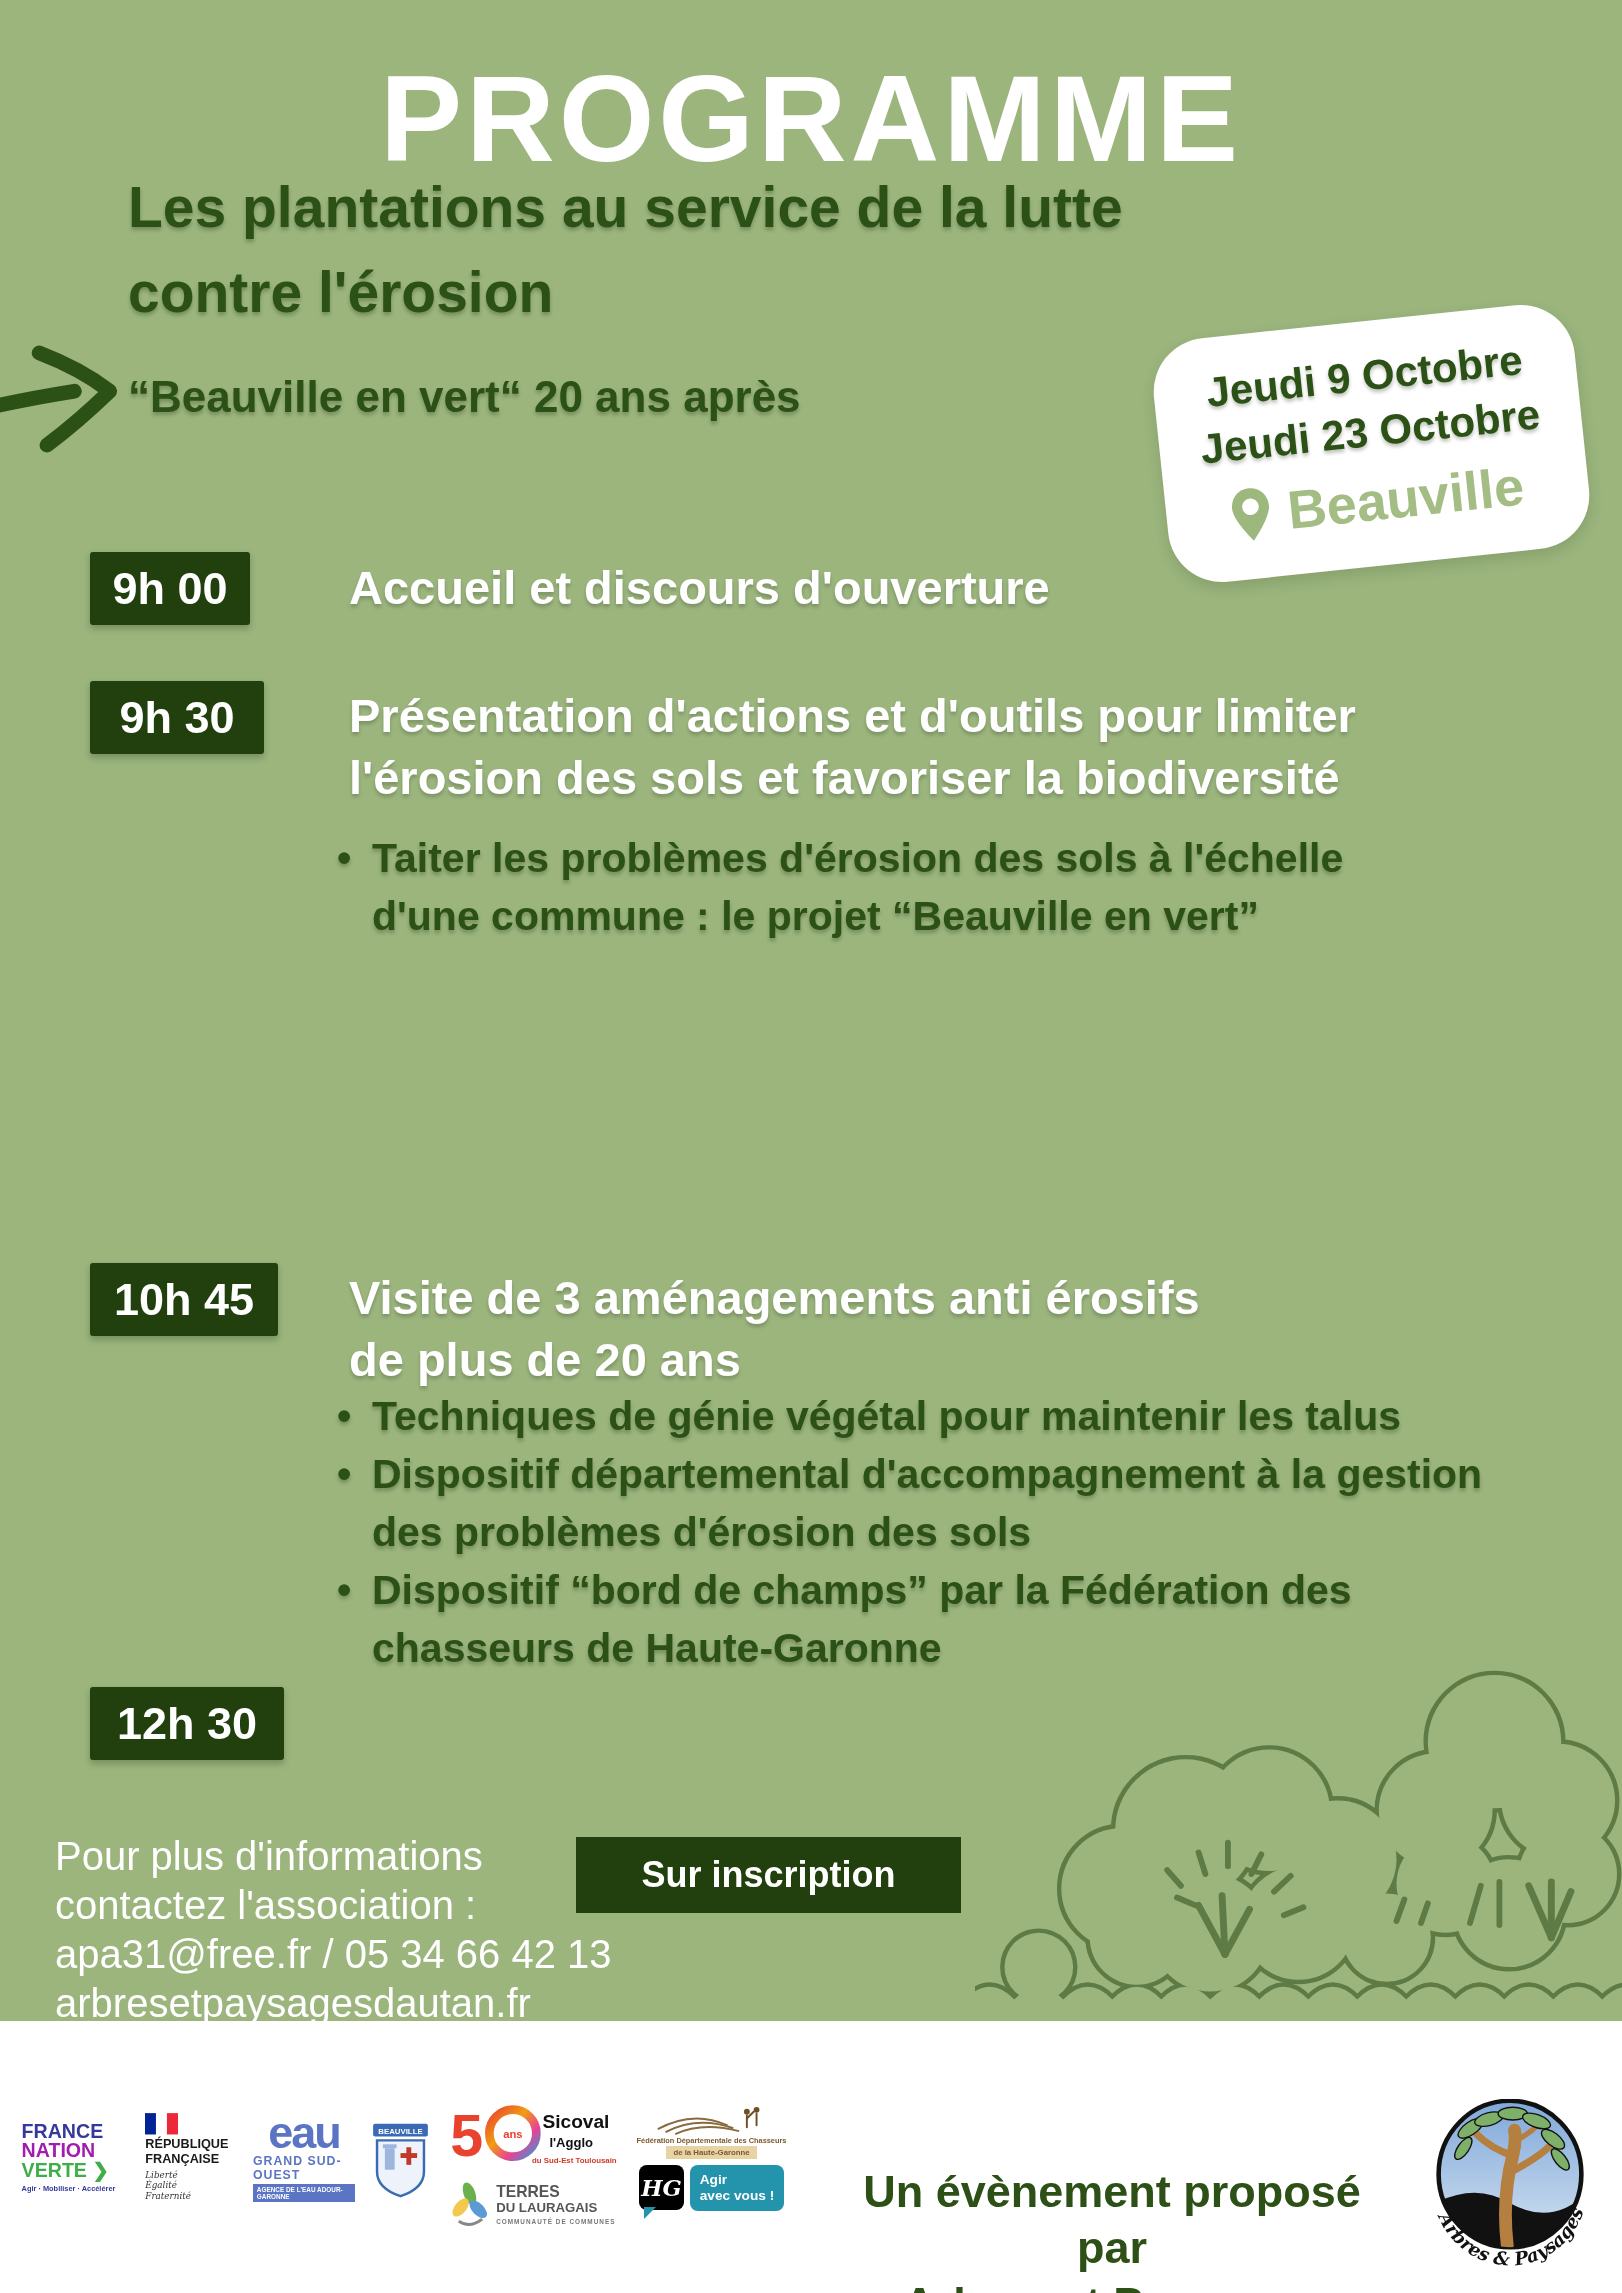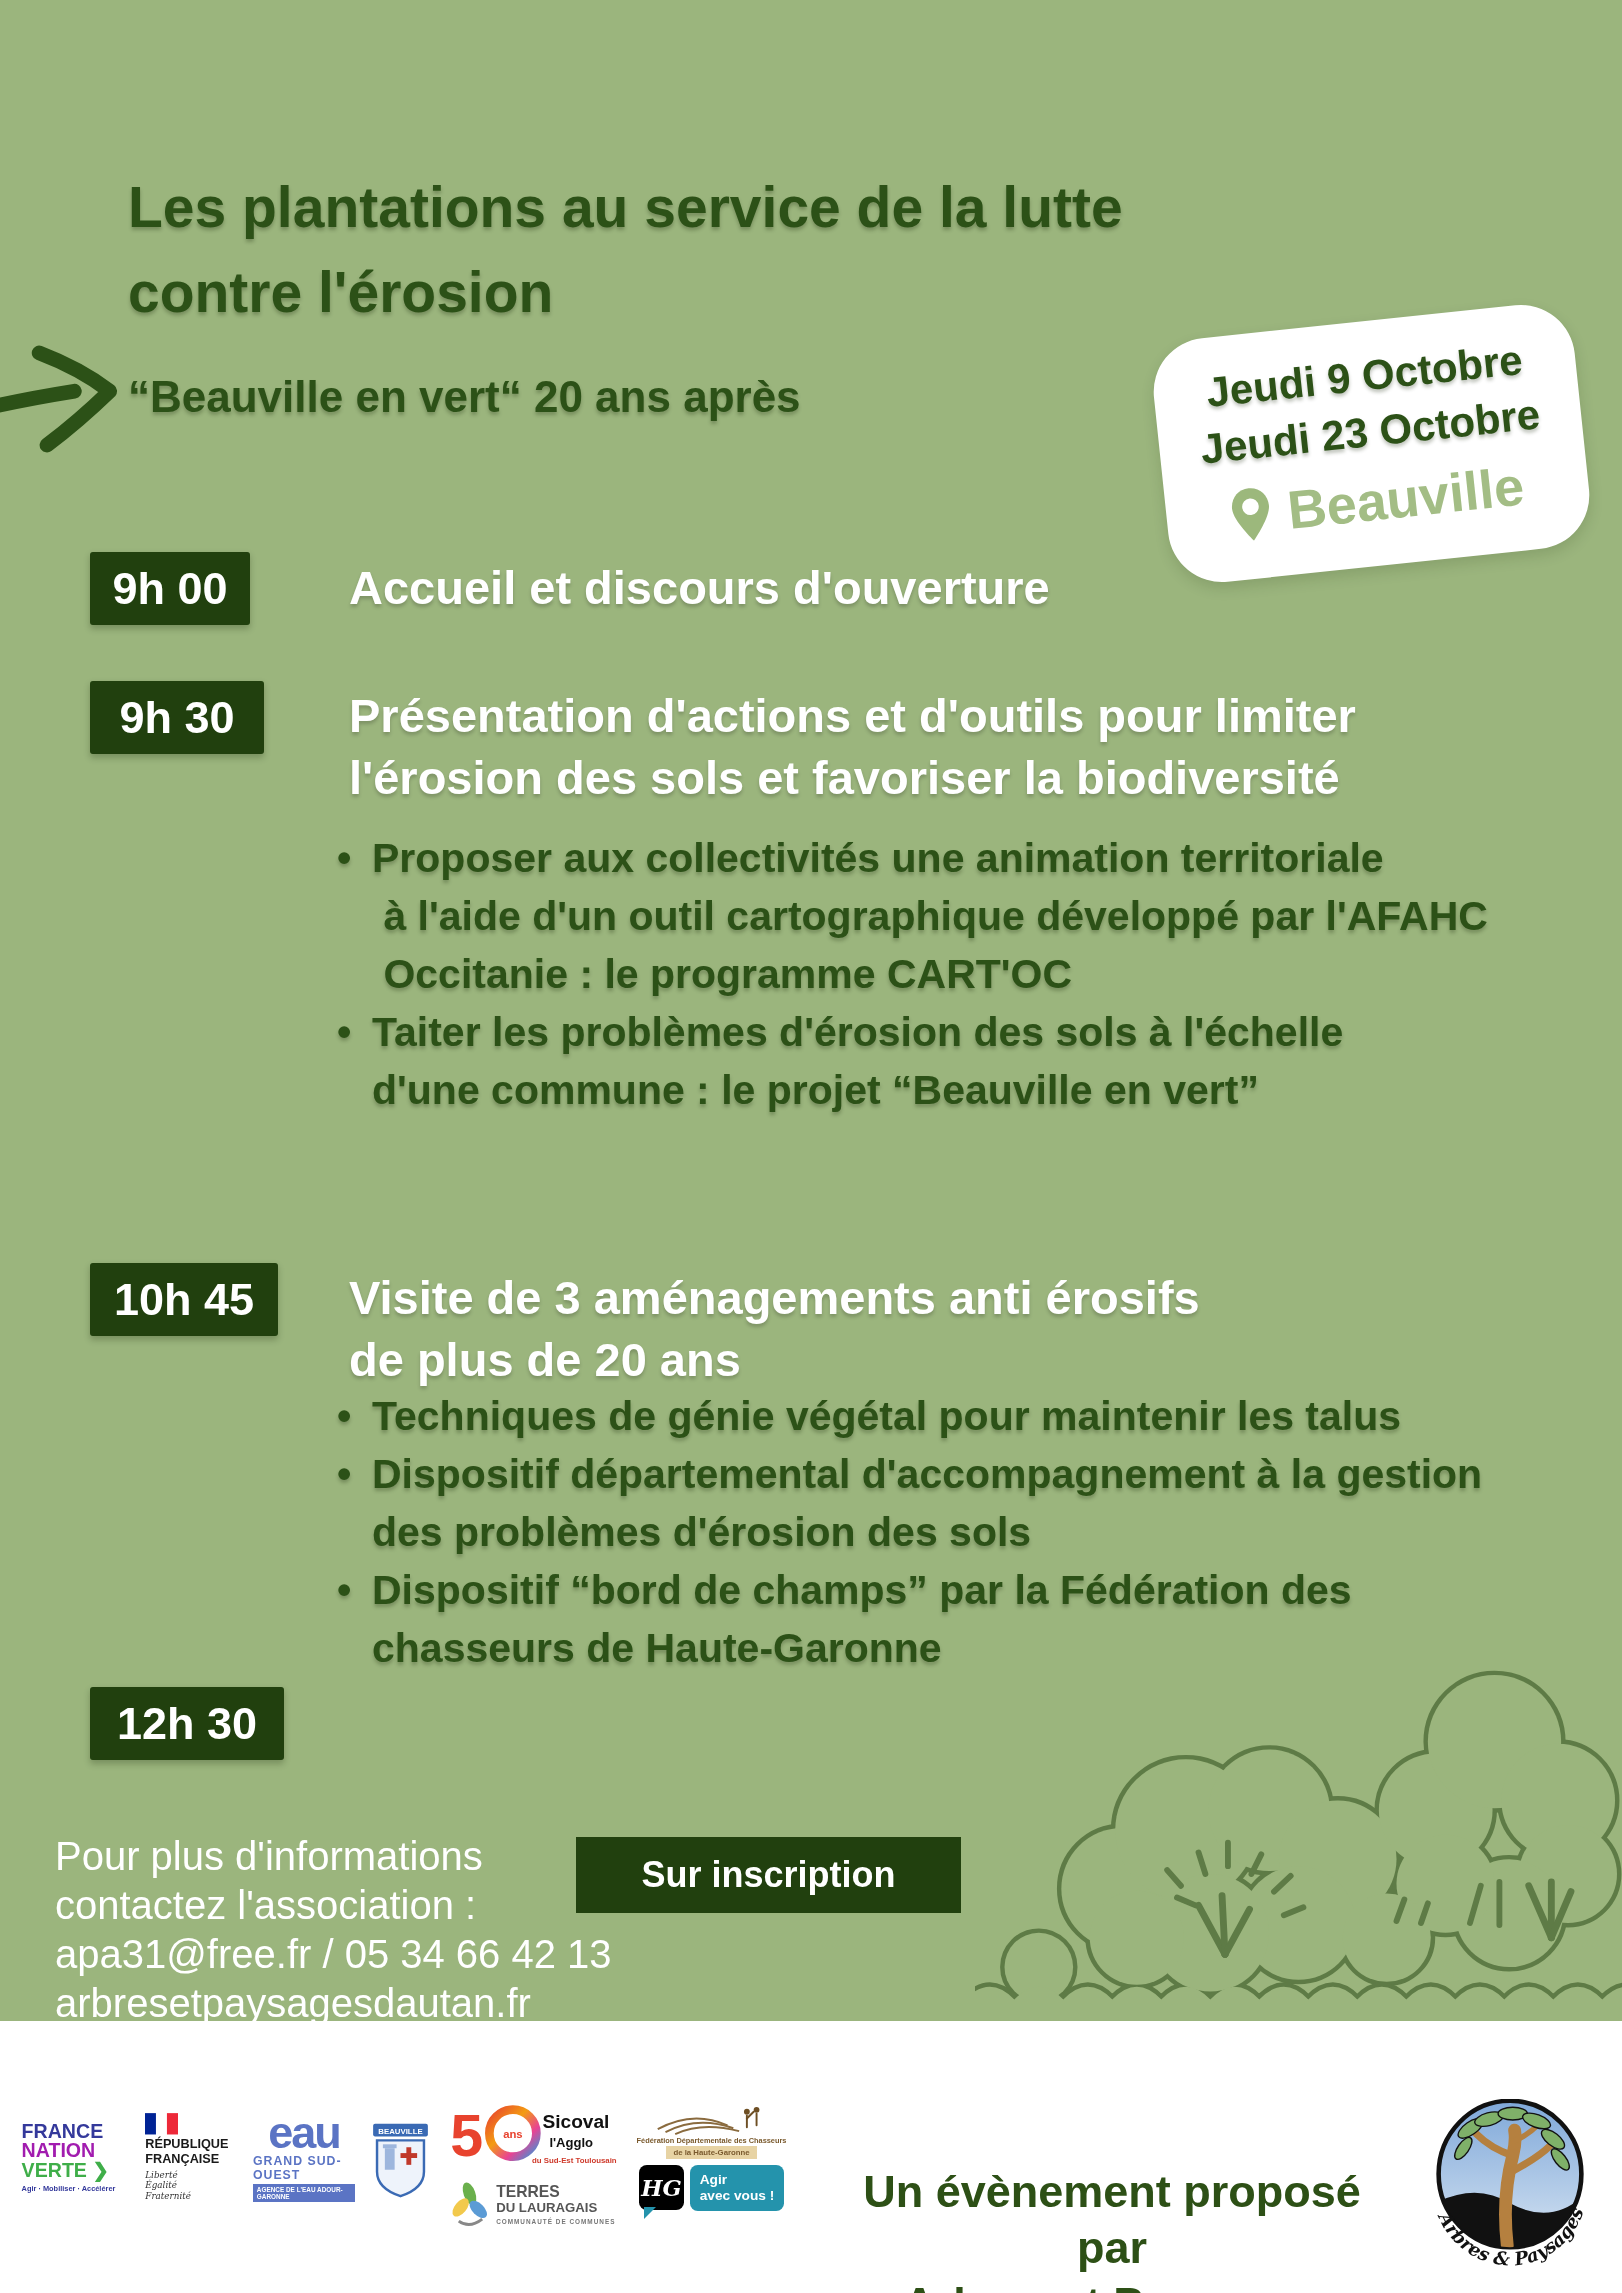--- a/index.html
+++ b/index.html
@@ -69,20 +69,21 @@
   .hg .slog{background:#2493ac;border-radius:7.8px;color:#fff;font-size:13.7px;font-weight:800;
             line-height:15.7px;padding:6.9px 9.8px;white-space:pre-line;}
   .proposed{left:828px;top:143px;width:568px;text-align:center;font-size:45px;font-weight:700;
             line-height:56px;color:#2d5016;white-space:pre-line;}
 </style>
 </head>
 <body>
 
 <div class="page">
 
+  <div class="abs title">PROGRAMME</div>
   <div class="abs subtitle sh">Les plantations au service de la lutte
 contre l'érosion</div>
   <div class="abs tagline sh">“Beauville en vert“ 20 ans après</div>
 
   <svg class="abs" style="left:-3.9px;top:345px" width="147" height="108" viewBox="0 0 150 110">
     <path d="M0 62 Q 36 54 80 47" fill="none" stroke="#2c5117" stroke-width="15" stroke-linecap="round"></path>
     <path d="M44 8 Q 86 24 116 47 Q 84 78 52 102" fill="none" stroke="#2c5117" stroke-width="15" stroke-linecap="round" stroke-linejoin="round"></path>
   </svg>
 
   <div class="abs badge">
@@ -97,23 +98,20 @@
     </div>
   </div>
 
   <div class="abs tbox" style="top:552px;width:160px">9h 00</div>
   <div class="abs hd whsh" style="top:557px">Accueil et discours d'ouverture</div>
 
   <div class="abs tbox" style="top:681px;width:174px">9h 30</div>
   <div class="abs hd whsh" style="top:685px">Présentation d'actions et d'outils pour limiter
 l'érosion des sols et favoriser la biodiversité</div>
   <div class="abs bullets sh" style="top:829px">
-    <div class="item">Proposer aux collectivités une animation territoriale
- à l'aide d'un outil cartographique développé par l'AFAHC
- Occitanie : le programme CART'OC</div>
     <div class="item">Taiter les problèmes d'érosion des sols à l'échelle
 d'une commune : le projet “Beauville en vert”</div>
   </div>
 
   <div class="abs tbox" style="top:1263px;width:188px">10h 45</div>
   <div class="abs hd whsh" style="top:1267px">Visite de 3 aménagements anti érosifs
 de plus de 20 ans</div>
   <div class="abs bullets sh" style="top:1387px">
     <div class="item">Techniques de génie végétal pour maintenir les talus</div>
     <div class="item">Dispositif départemental d'accompagnement à la gestion

